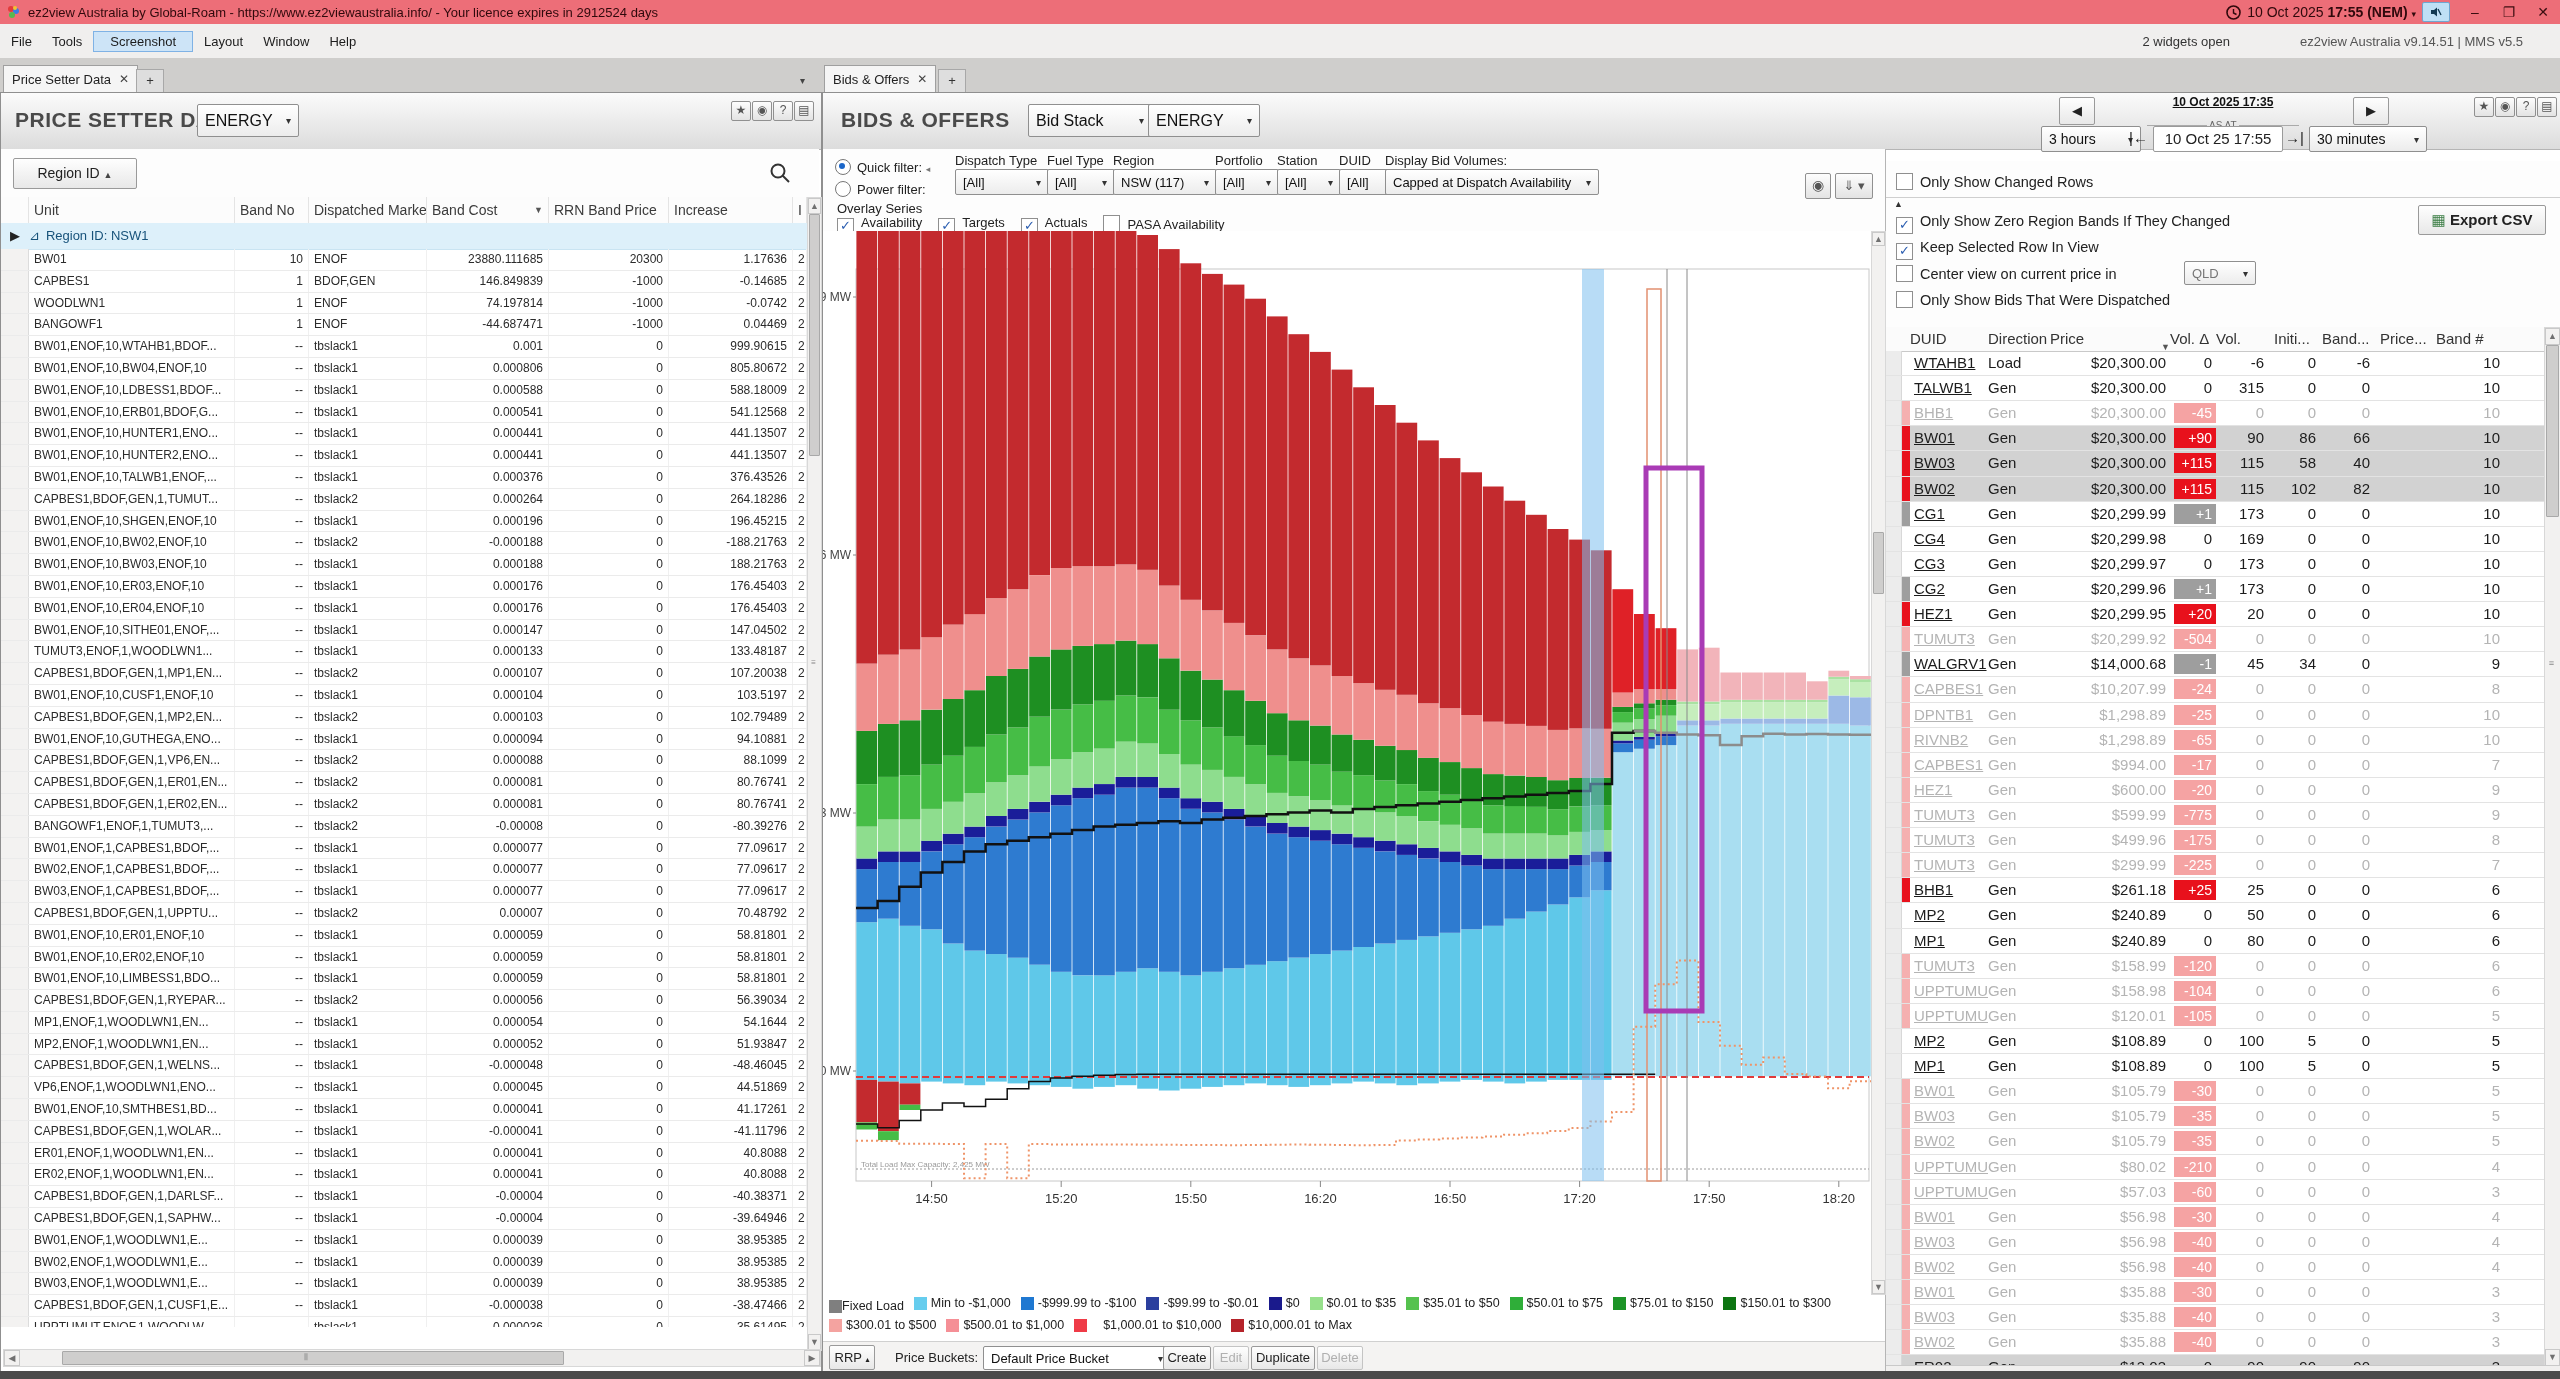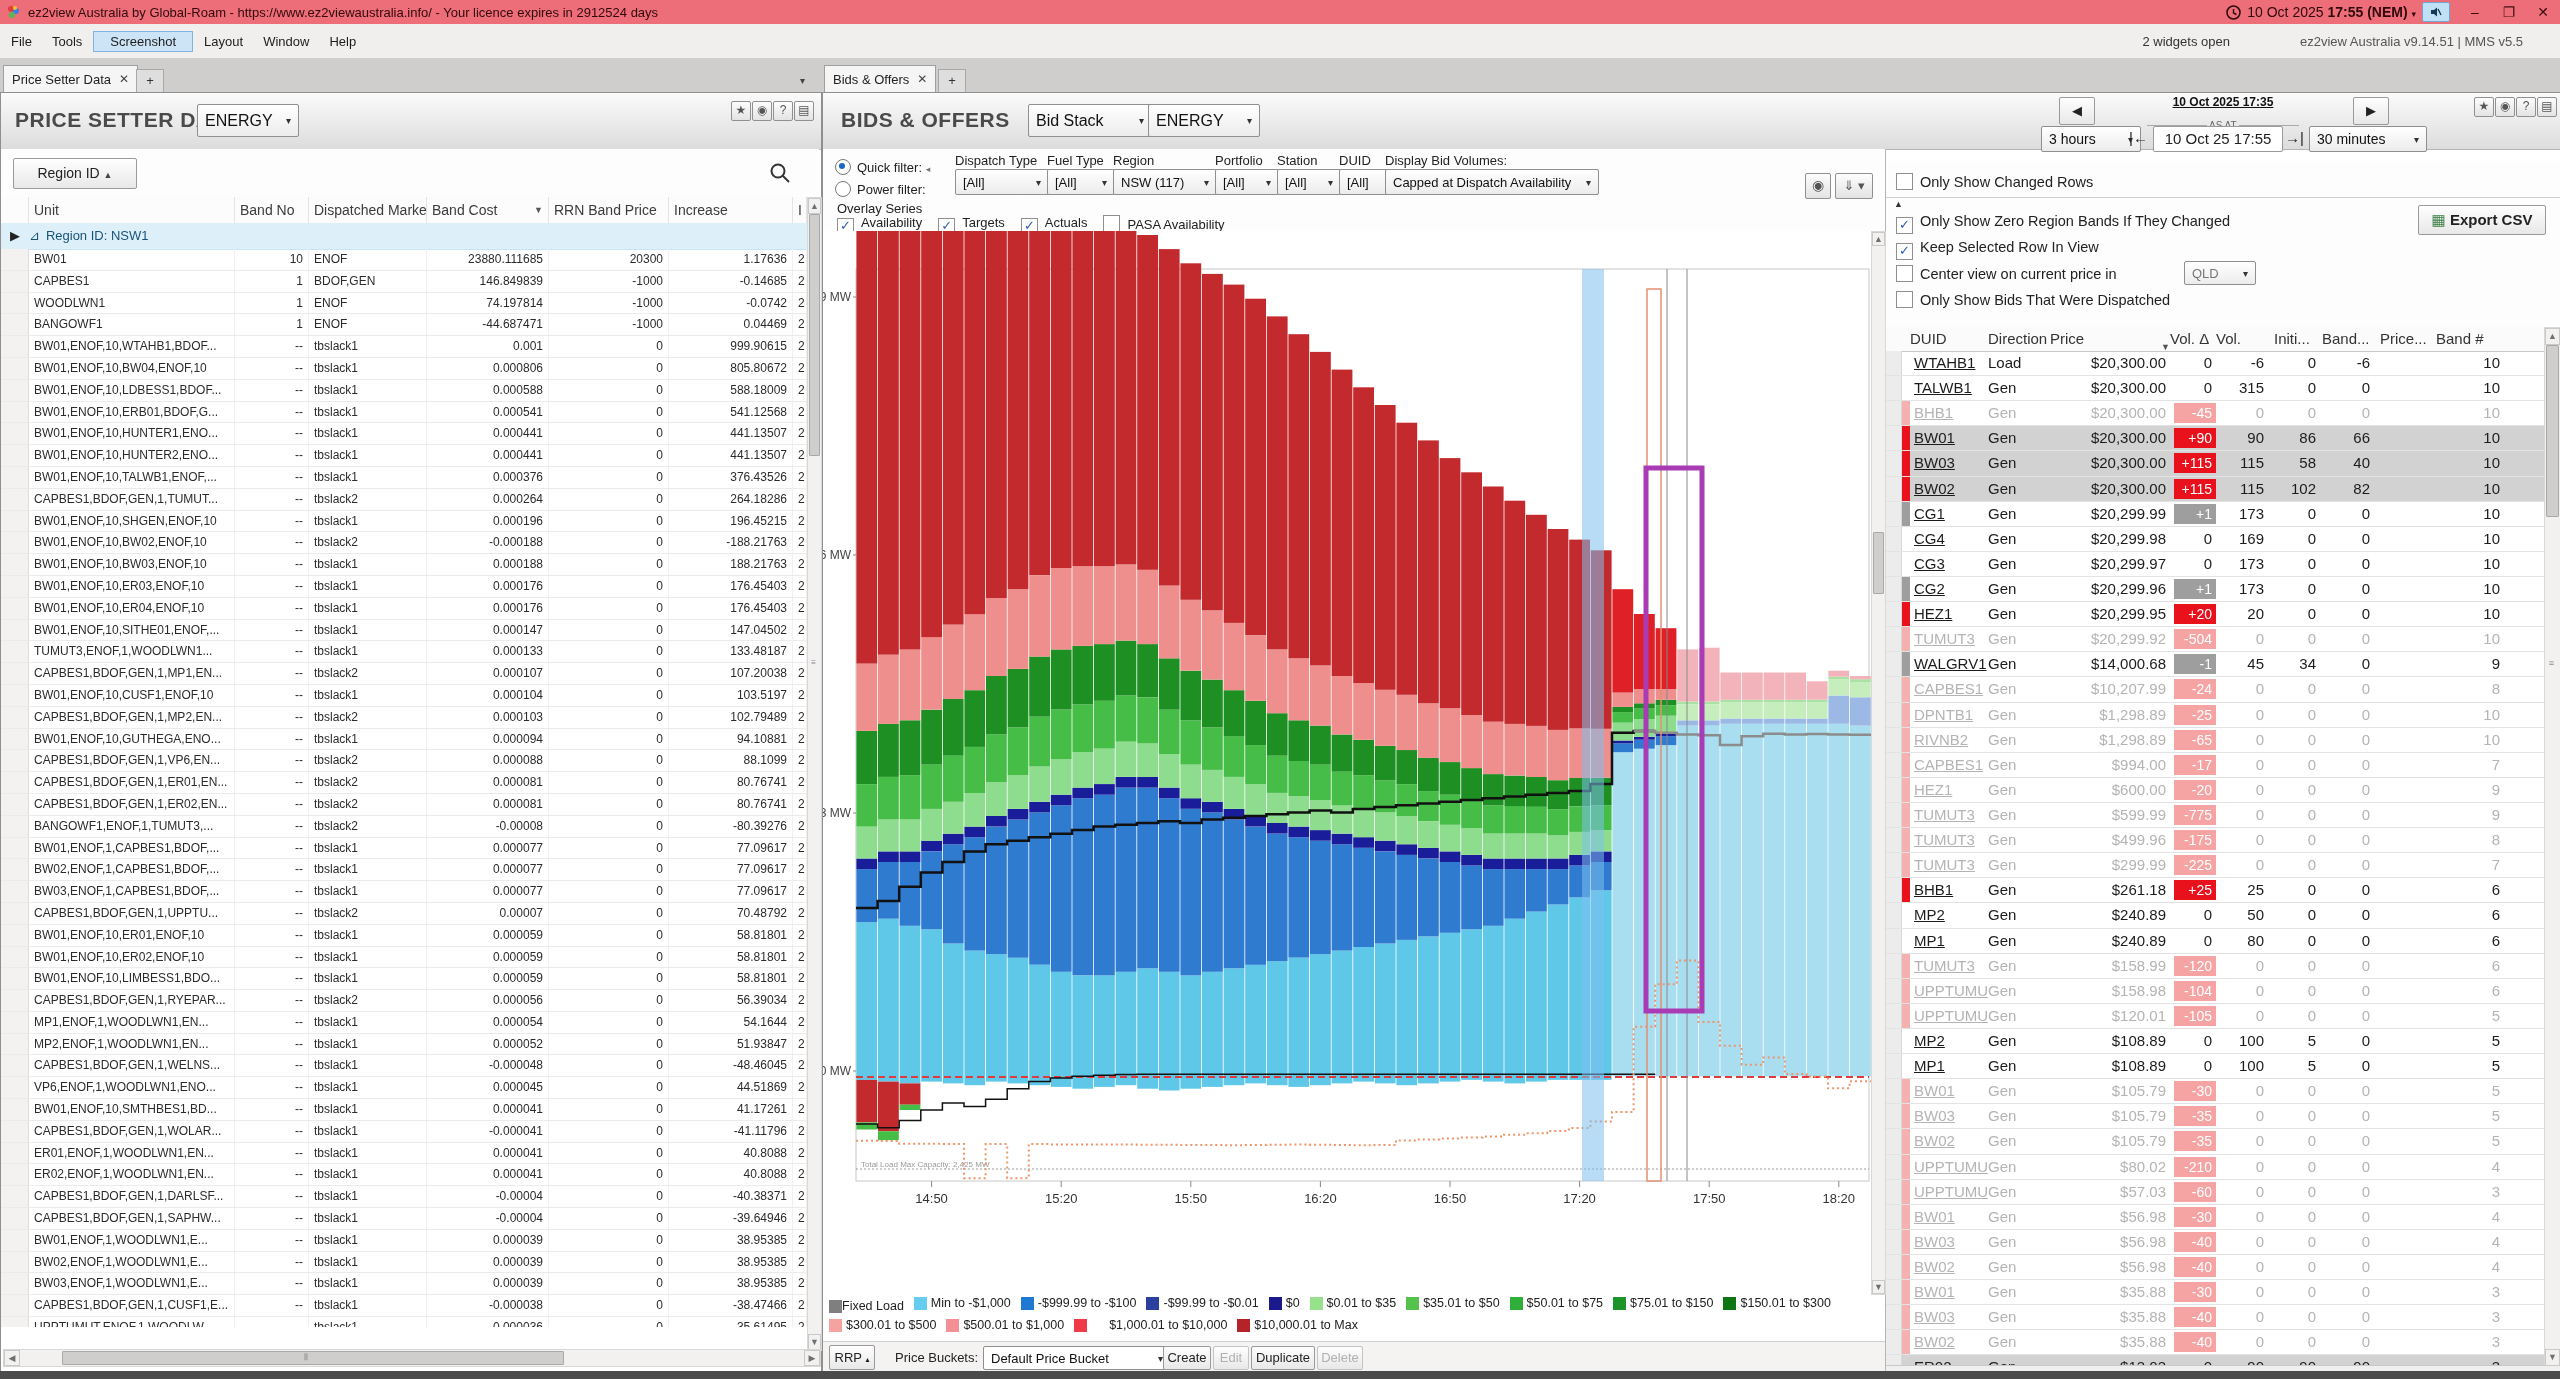--- a/index.html
+++ b/index.html
@@ -1238,21 +1238,21 @@
             <span>$150.01 to $300</span>
           </span>
           <span style="display: inline-flex; align-items: center; gap: 4px; height: 20px;">
             <span style="width: 13px; height: 13px; display: inline-block; background: rgb(244, 163, 160);"></span>
             <span>$300.01 to $500</span>
           </span>
           <span style="display: inline-flex; align-items: center; gap: 4px; height: 20px;">
             <span style="width: 13px; height: 13px; display: inline-block; background: rgb(245, 143, 150);"></span>
             <span>$500.01 to $1,000</span>
           </span>
-          <span style="display: inline-flex; align-items: center; gap: 22px; height: 20px;">
+          <span style="display: inline-flex; align-items: center; gap: 16px; height: 20px;">
             <span style="width: 13px; height: 13px; display: inline-block; background: rgb(239, 59, 71);"></span>
             <span>$1,000.01 to $10,000</span>
           </span>
           <span style="display: inline-flex; align-items: center; gap: 4px; height: 20px;">
             <span style="width: 13px; height: 13px; display: inline-block; background: rgb(181, 35, 42);"></span>
             <span>$10,000.01 to Max</span>
           </span>
         </div>
 
       <div class="abs" style="left:0;top:1192px;width:1062px;height:31px;background:#f4f3f2;border-top:1px solid #d0d0d0;">

